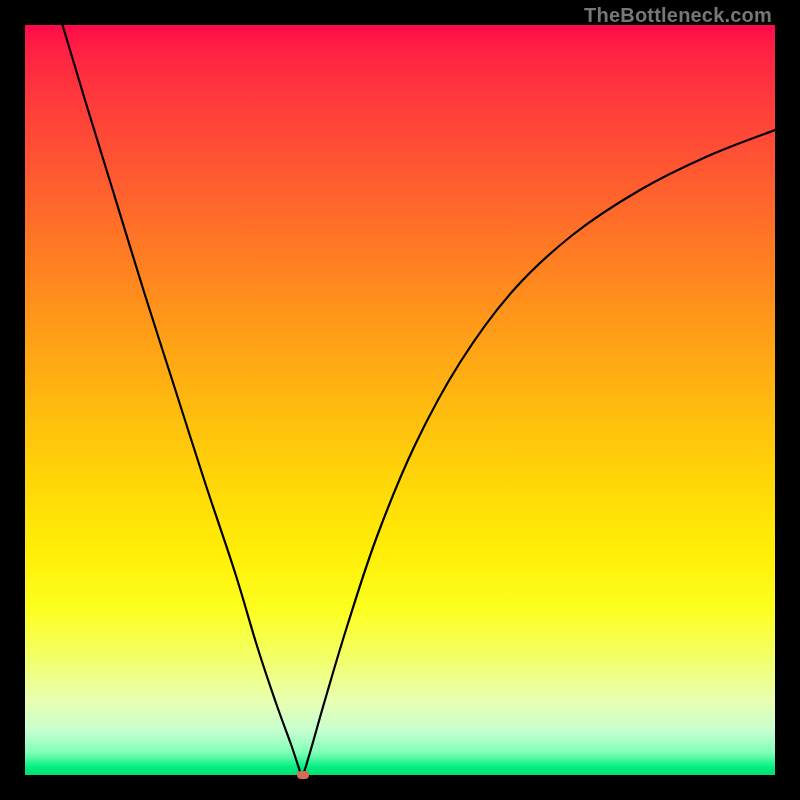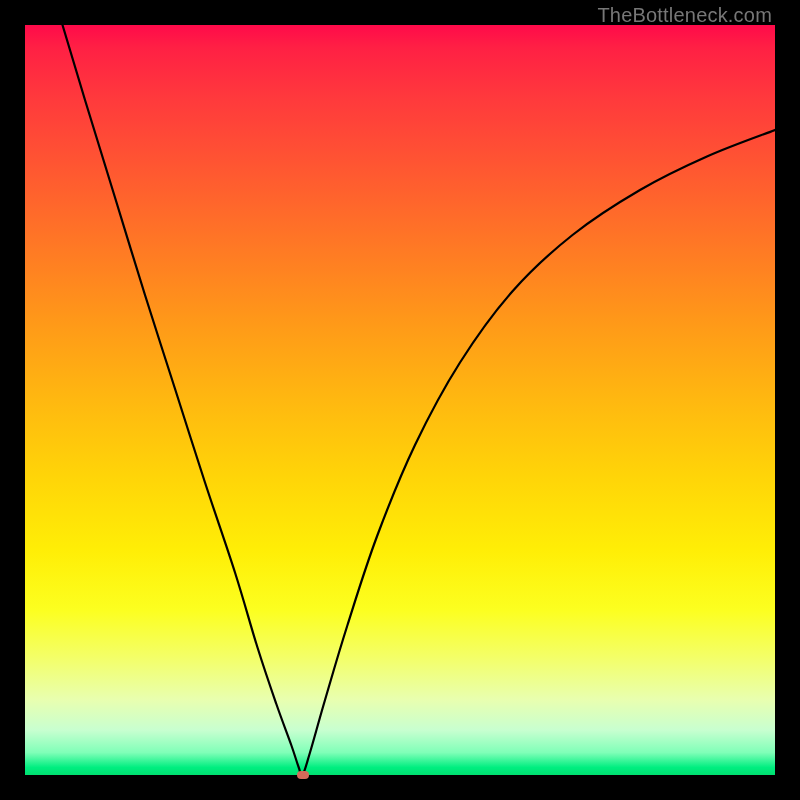--- a/index.html
+++ b/index.html
@@ -34,21 +34,21 @@
       #00ee80 99%,
       #00e070 100%
     );
   }
   .watermark {
     position: absolute;
     top: 4px;
     right: 28px;
     font-family: Arial, Helvetica, sans-serif;
     font-size: 20px;
-    font-weight: 400;
+    font-weight: 700;
     color: #777;
     letter-spacing: 0.2px;
   }
   .curve {
     position: absolute;
     left: 0; top: 0;
     width: 750px;
     height: 750px;
   }
   .marker {

